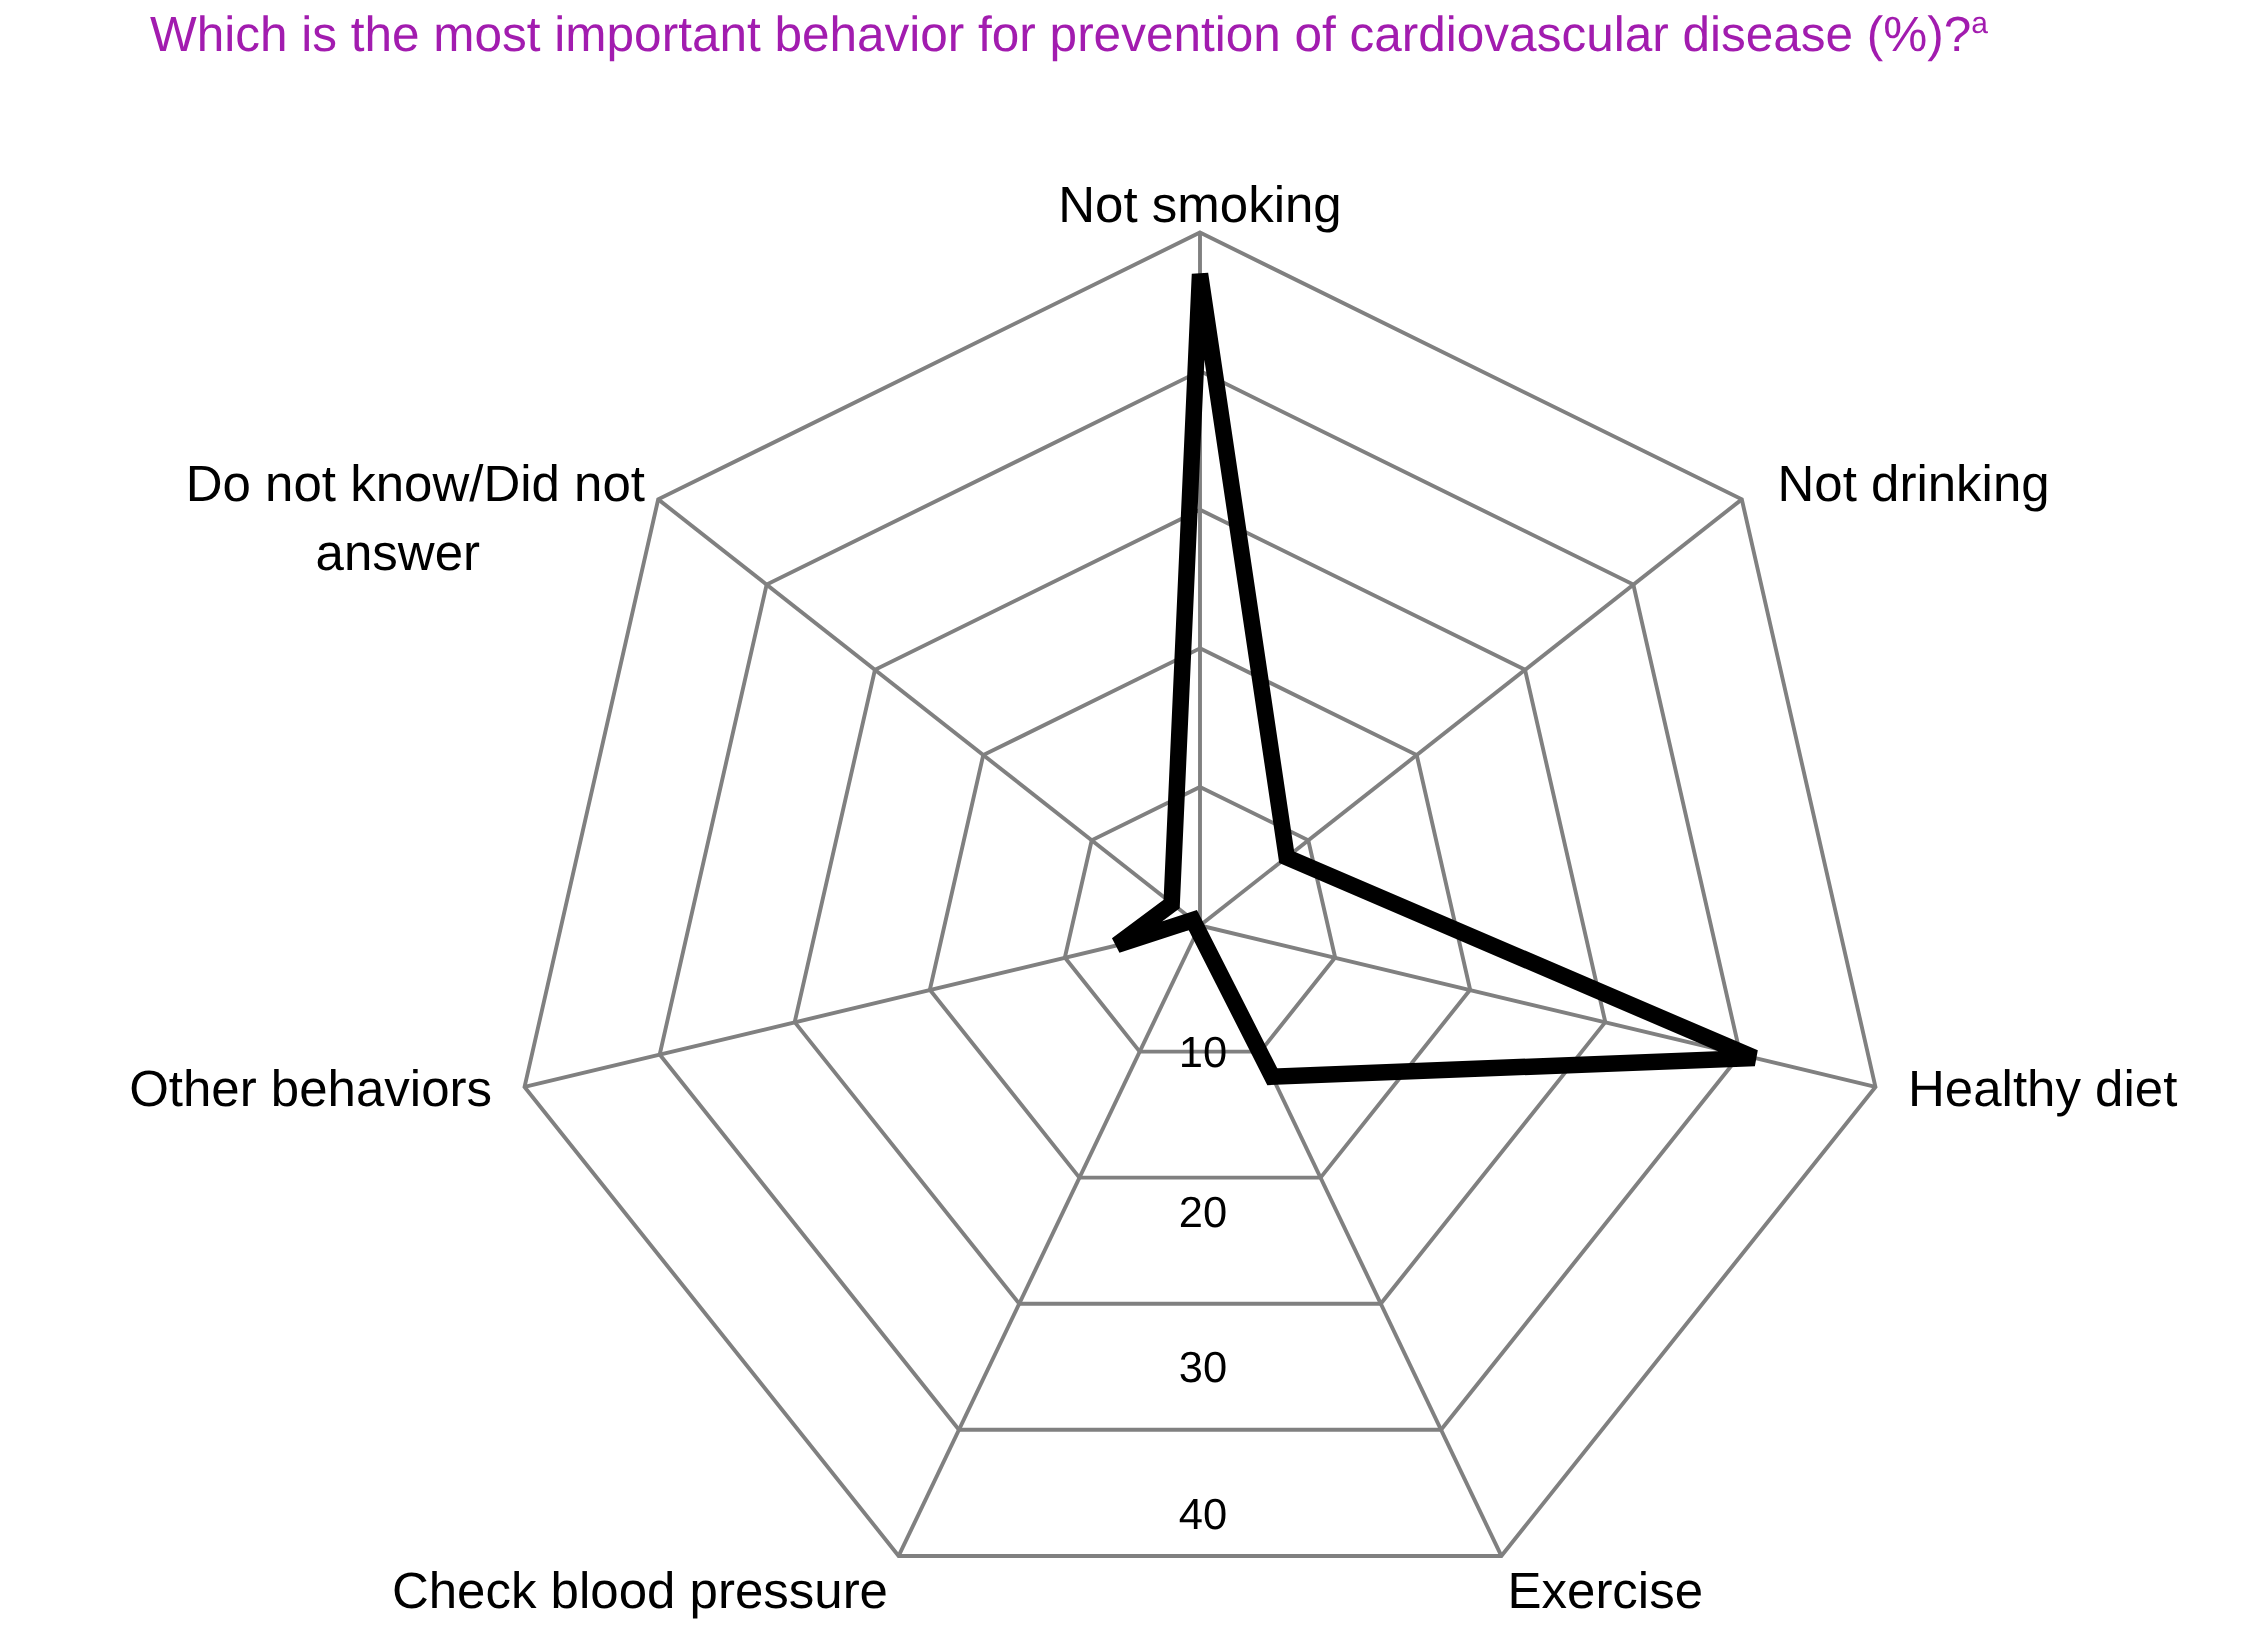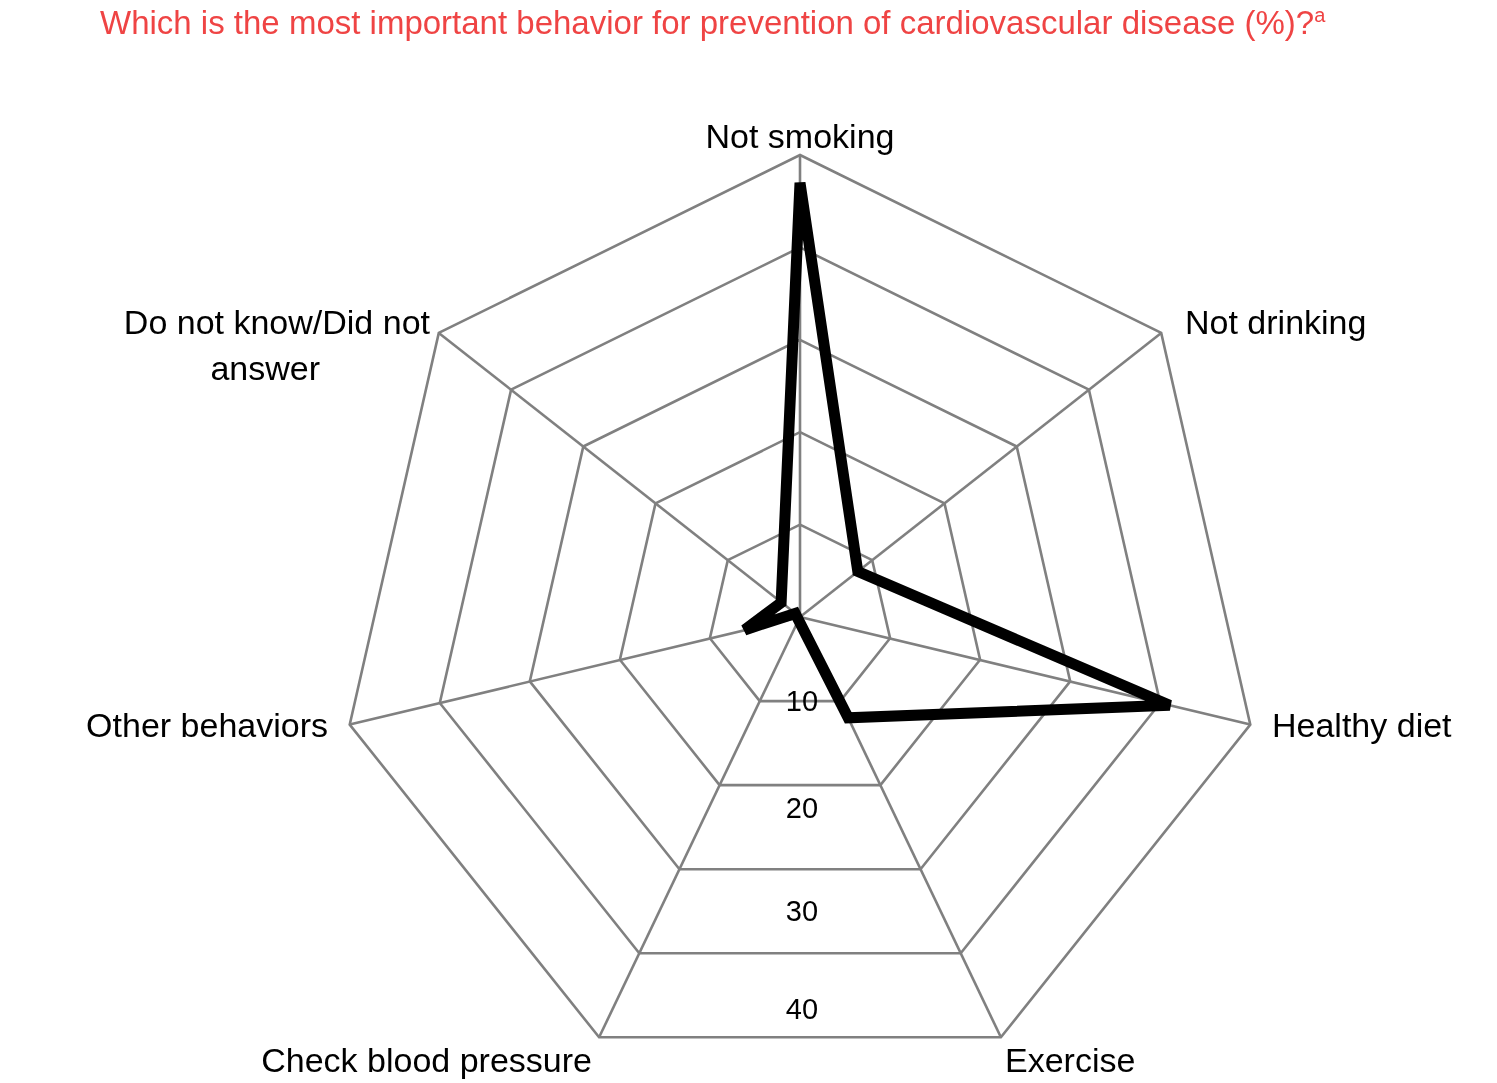--- a/index.html
+++ b/index.html
@@ -1,19 +1,19 @@
 <!DOCTYPE html>
 <html><head>
 <meta charset="utf-8">
 <style>
   html,body{margin:0;padding:0;background:#ffffff;}
   body{width:1497px;height:1083px;position:relative;overflow:hidden;
        font-family:"Liberation Sans",sans-serif;color:#000;}
   #title{position:absolute;left:100px;top:2px;width:1320px;
-         font-size:33px;line-height:41px;font-weight:400;color:#ef4444;}
+         font-size:33px;line-height:41px;font-weight:400;color:#a21caf;}
   #title .sup{font-size:20px;vertical-align:super;line-height:0;}
   #chart-area{position:absolute;left:0;top:0;width:1497px;height:1083px;}
   svg{display:block;}
   .axis-label{font-family:"Liberation Sans",sans-serif;font-size:34px;fill:#000;}
   .tick-label{font-family:"Liberation Sans",sans-serif;font-size:29px;fill:#000;}
 </style>
 </head>
 <body>
 
 <div id="title"><span>Which is the most important behavior for prevention of cardiovascular disease (%)?</span><span class="sup">a</span></div>

